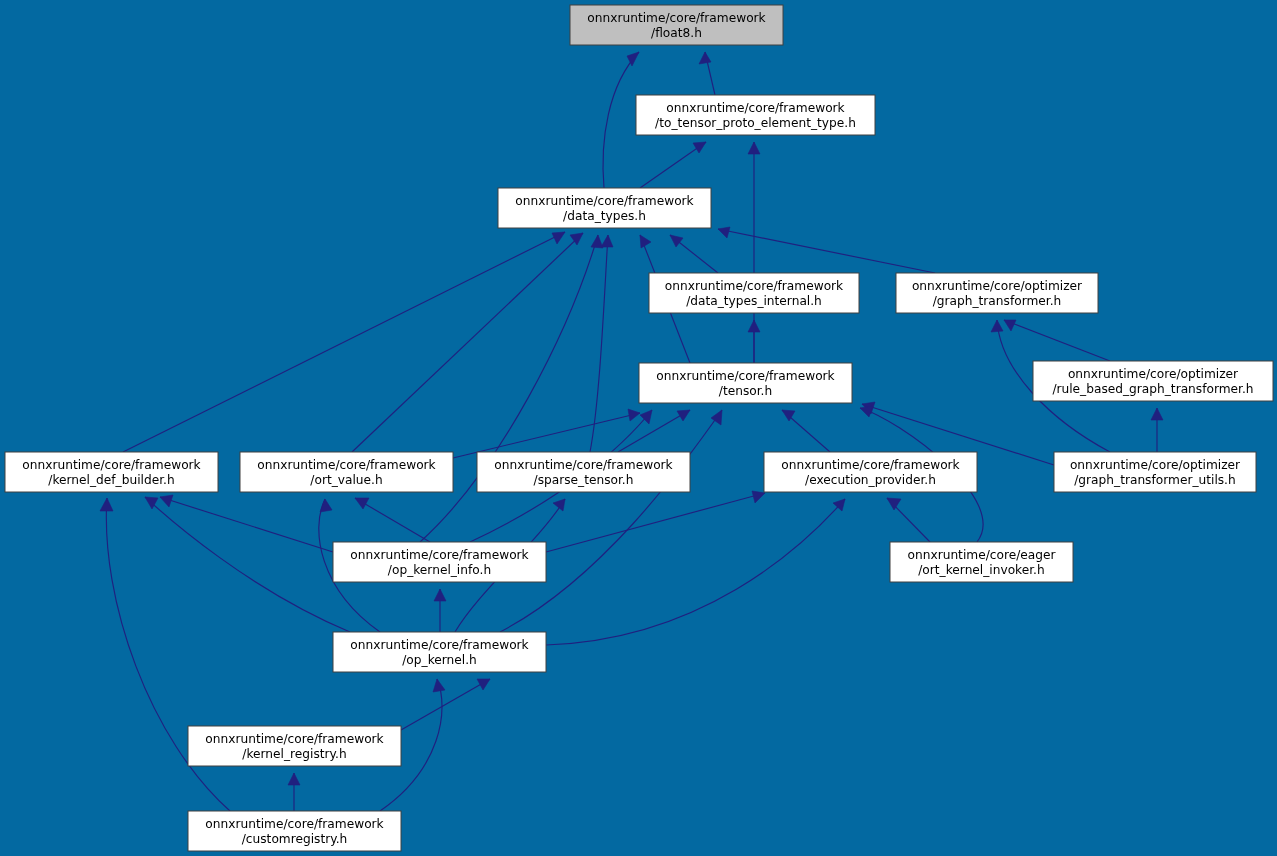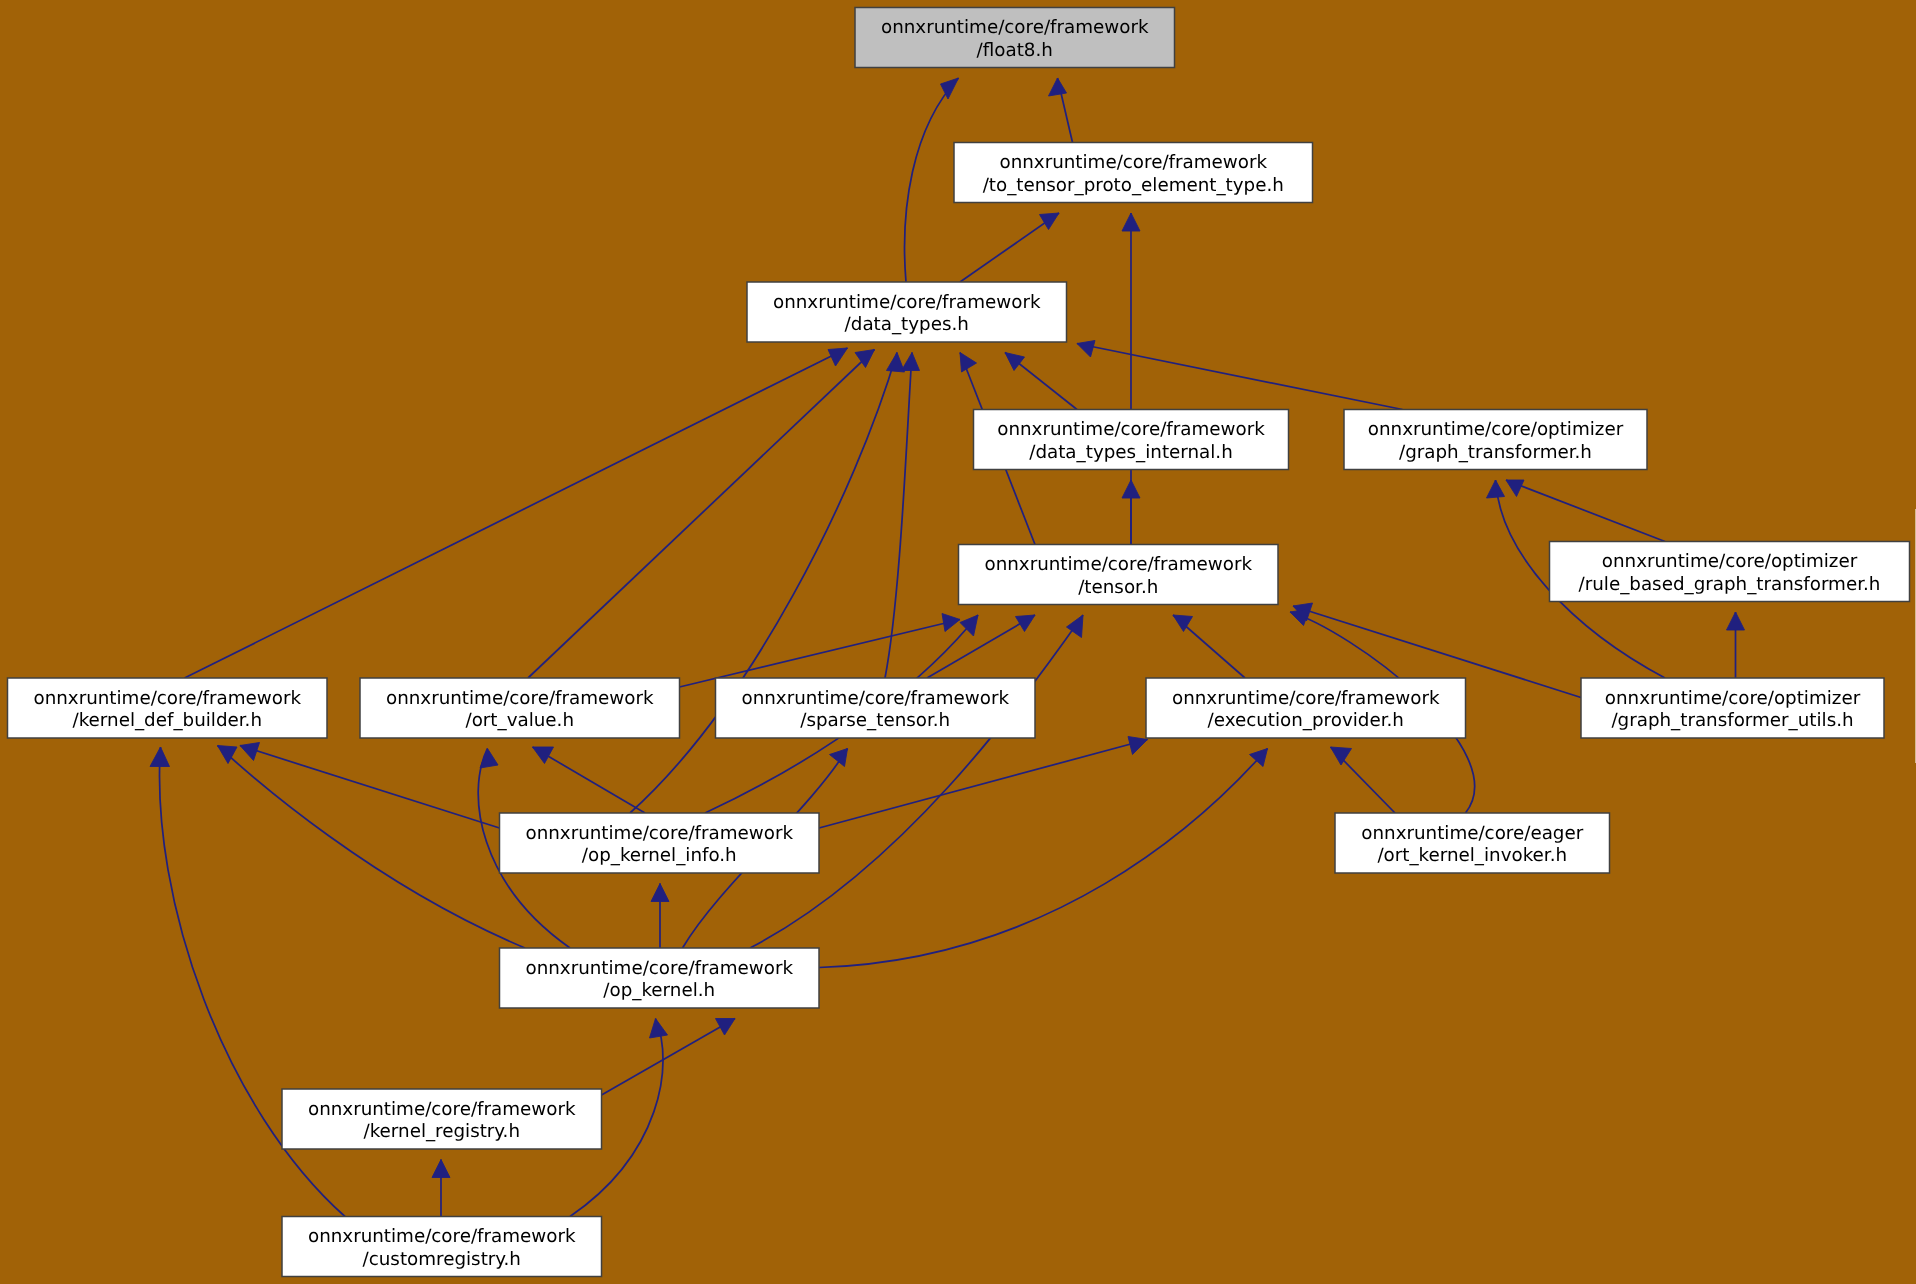--- a/index.html
+++ b/index.html
@@ -4,21 +4,21 @@
 <style>
   html, body {
     margin: 0;
     padding: 0;
     background: #ffffff;
   }
   #graph-root {
     position: relative;
     width: 1277px;
     height: 856px;
-    background: #a16207;
+    background: #0369a1;
     font-family: "DejaVu Sans", sans-serif;
     overflow: hidden;
   }
   svg#dep-graph {
     display: block;
     width: 1277px;
     height: 856px;
   }
   .node-box {
     fill: #ffffff;

